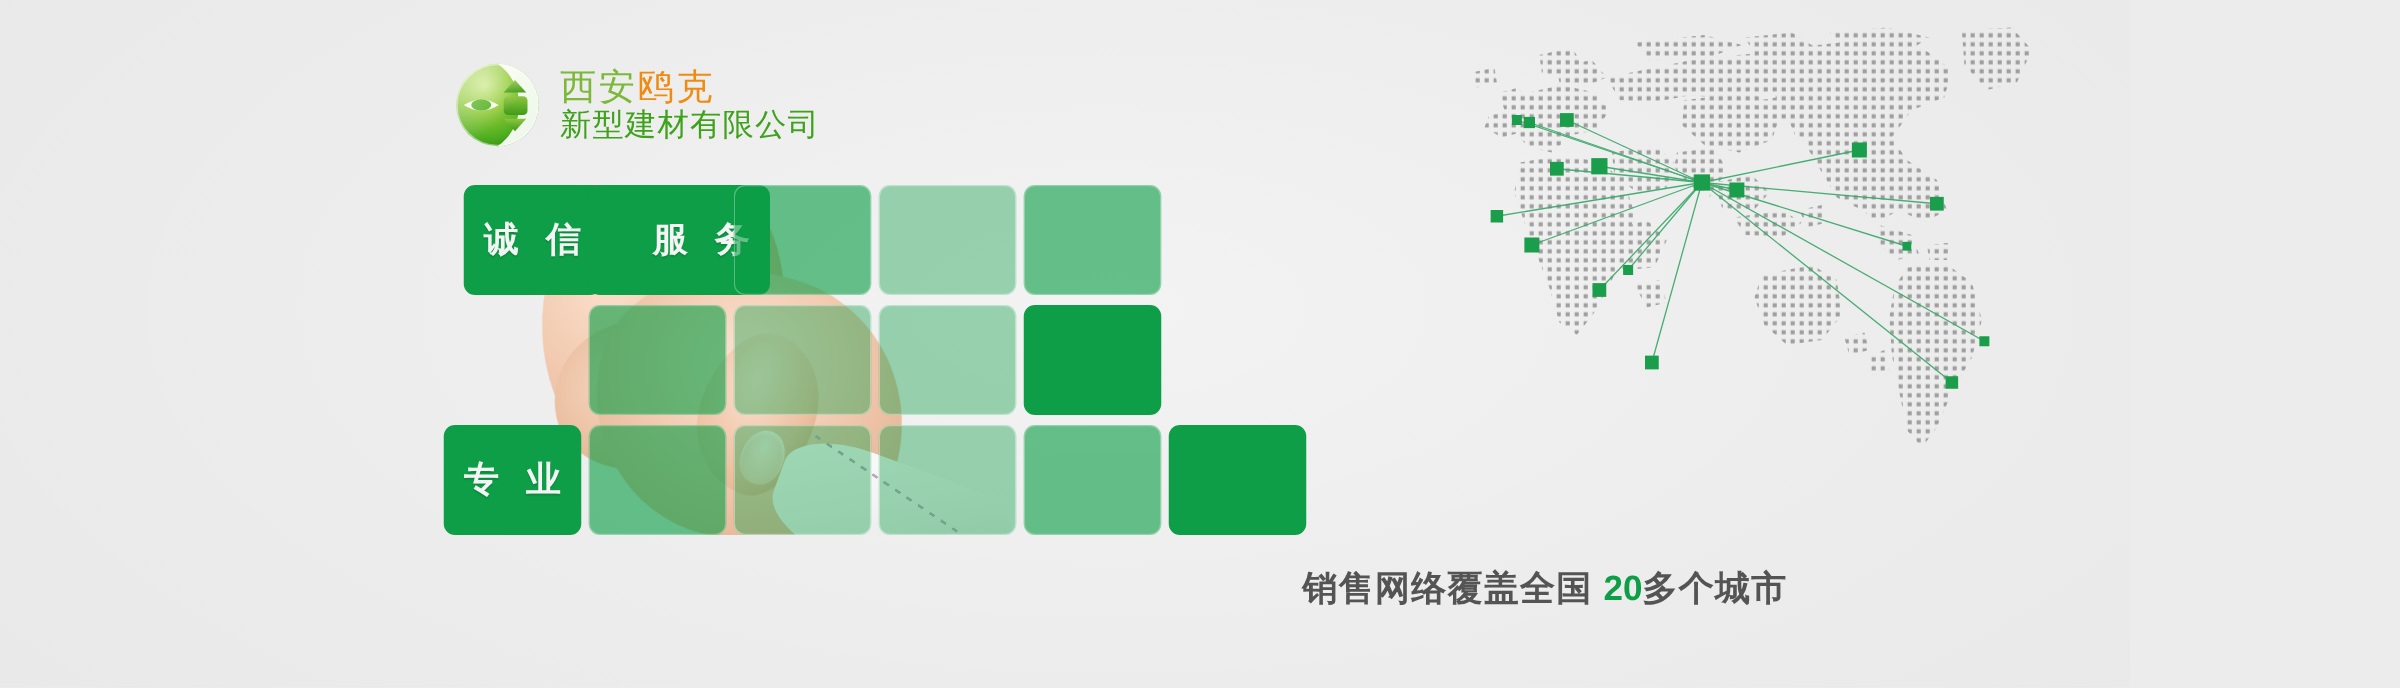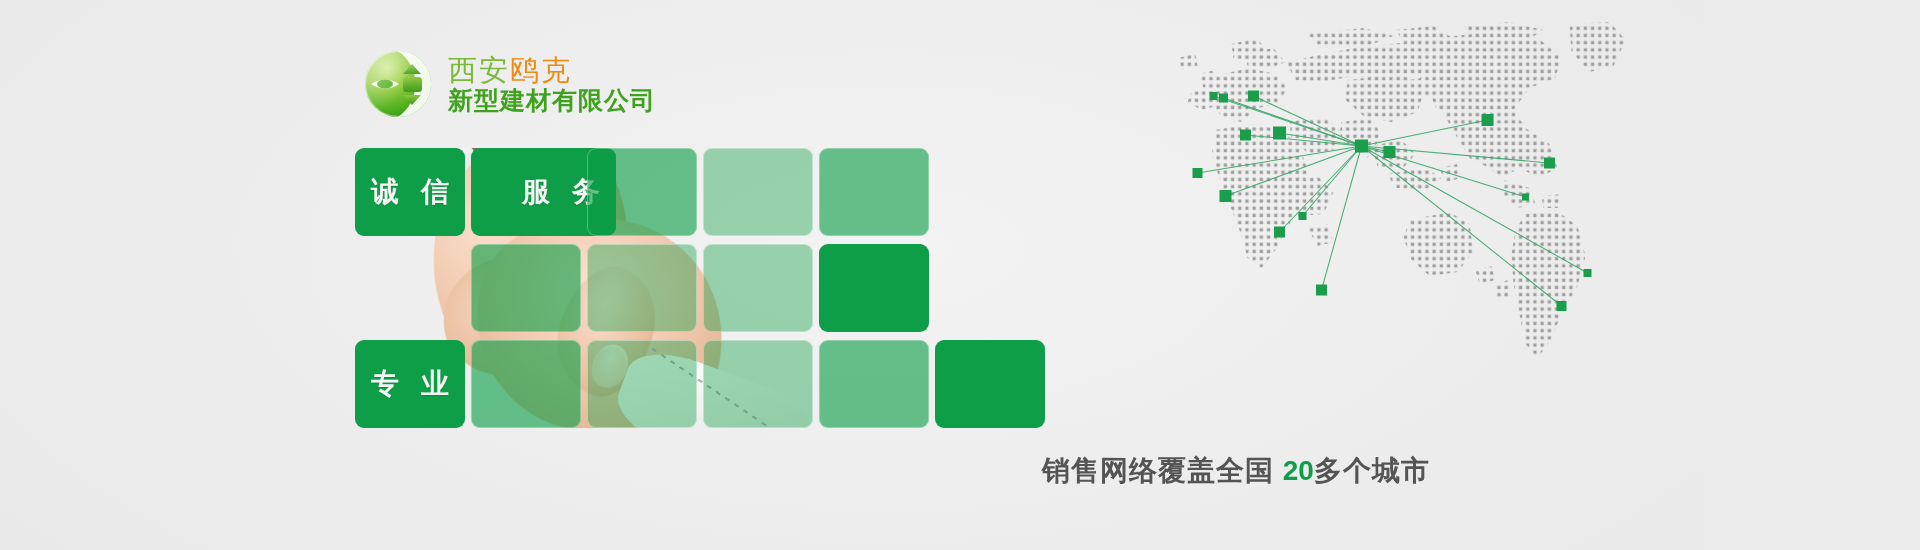--- a/index.html
+++ b/index.html
@@ -48,21 +48,21 @@
     font-weight: 500;
     line-height: 1.05;
     white-space: nowrap;
   }
   .logo-line1 .part-a { color: #7cb83a; }
   .logo-line1 .part-b { color: #ef8b10; }
   .logo-line2 {
     font-size: 25px;
     letter-spacing: 1px;
     color: #3fa21c;
-    font-weight: 700;
+    font-weight: 400;
     line-height: 1.1;
     white-space: nowrap;
   }
 
   
   #mosaic {
     position: absolute;
     left: 355px;
     top: 148px;
     width: 560px;
@@ -256,21 +256,21 @@
       <div class="hand" id="hand-upper"></div>
       <div class="hand" id="knuckles"></div>
       <div class="hand" id="hand-lower"></div>
       <div class="hand" id="thumb"></div>
       <div class="hand" id="nail"></div>
       <div id="cuff"></div>
     </div>
 
     <div id="tiles-layer">
 
-      <div class="tile" style="left:0px;   top:0px;">
+      <div class="tile" style="left:16px;   top:0px;">
         <span class="tile-label">诚 信</span>
       </div>
       <div class="tile" style="left:116px; top:0px;padding-left:35px;">
         <span class="tile-label">服 务</span>
       </div>
       <div class="tile glass" style="left:232px; top:0px;"></div>
       <div class="tile glass-light" style="left:348px; top:0px;"></div>
       <div class="tile glass" style="left:464px; top:0px;"></div>
 
       <div class="tile glass" style="left:116px; top:96px;"></div>

